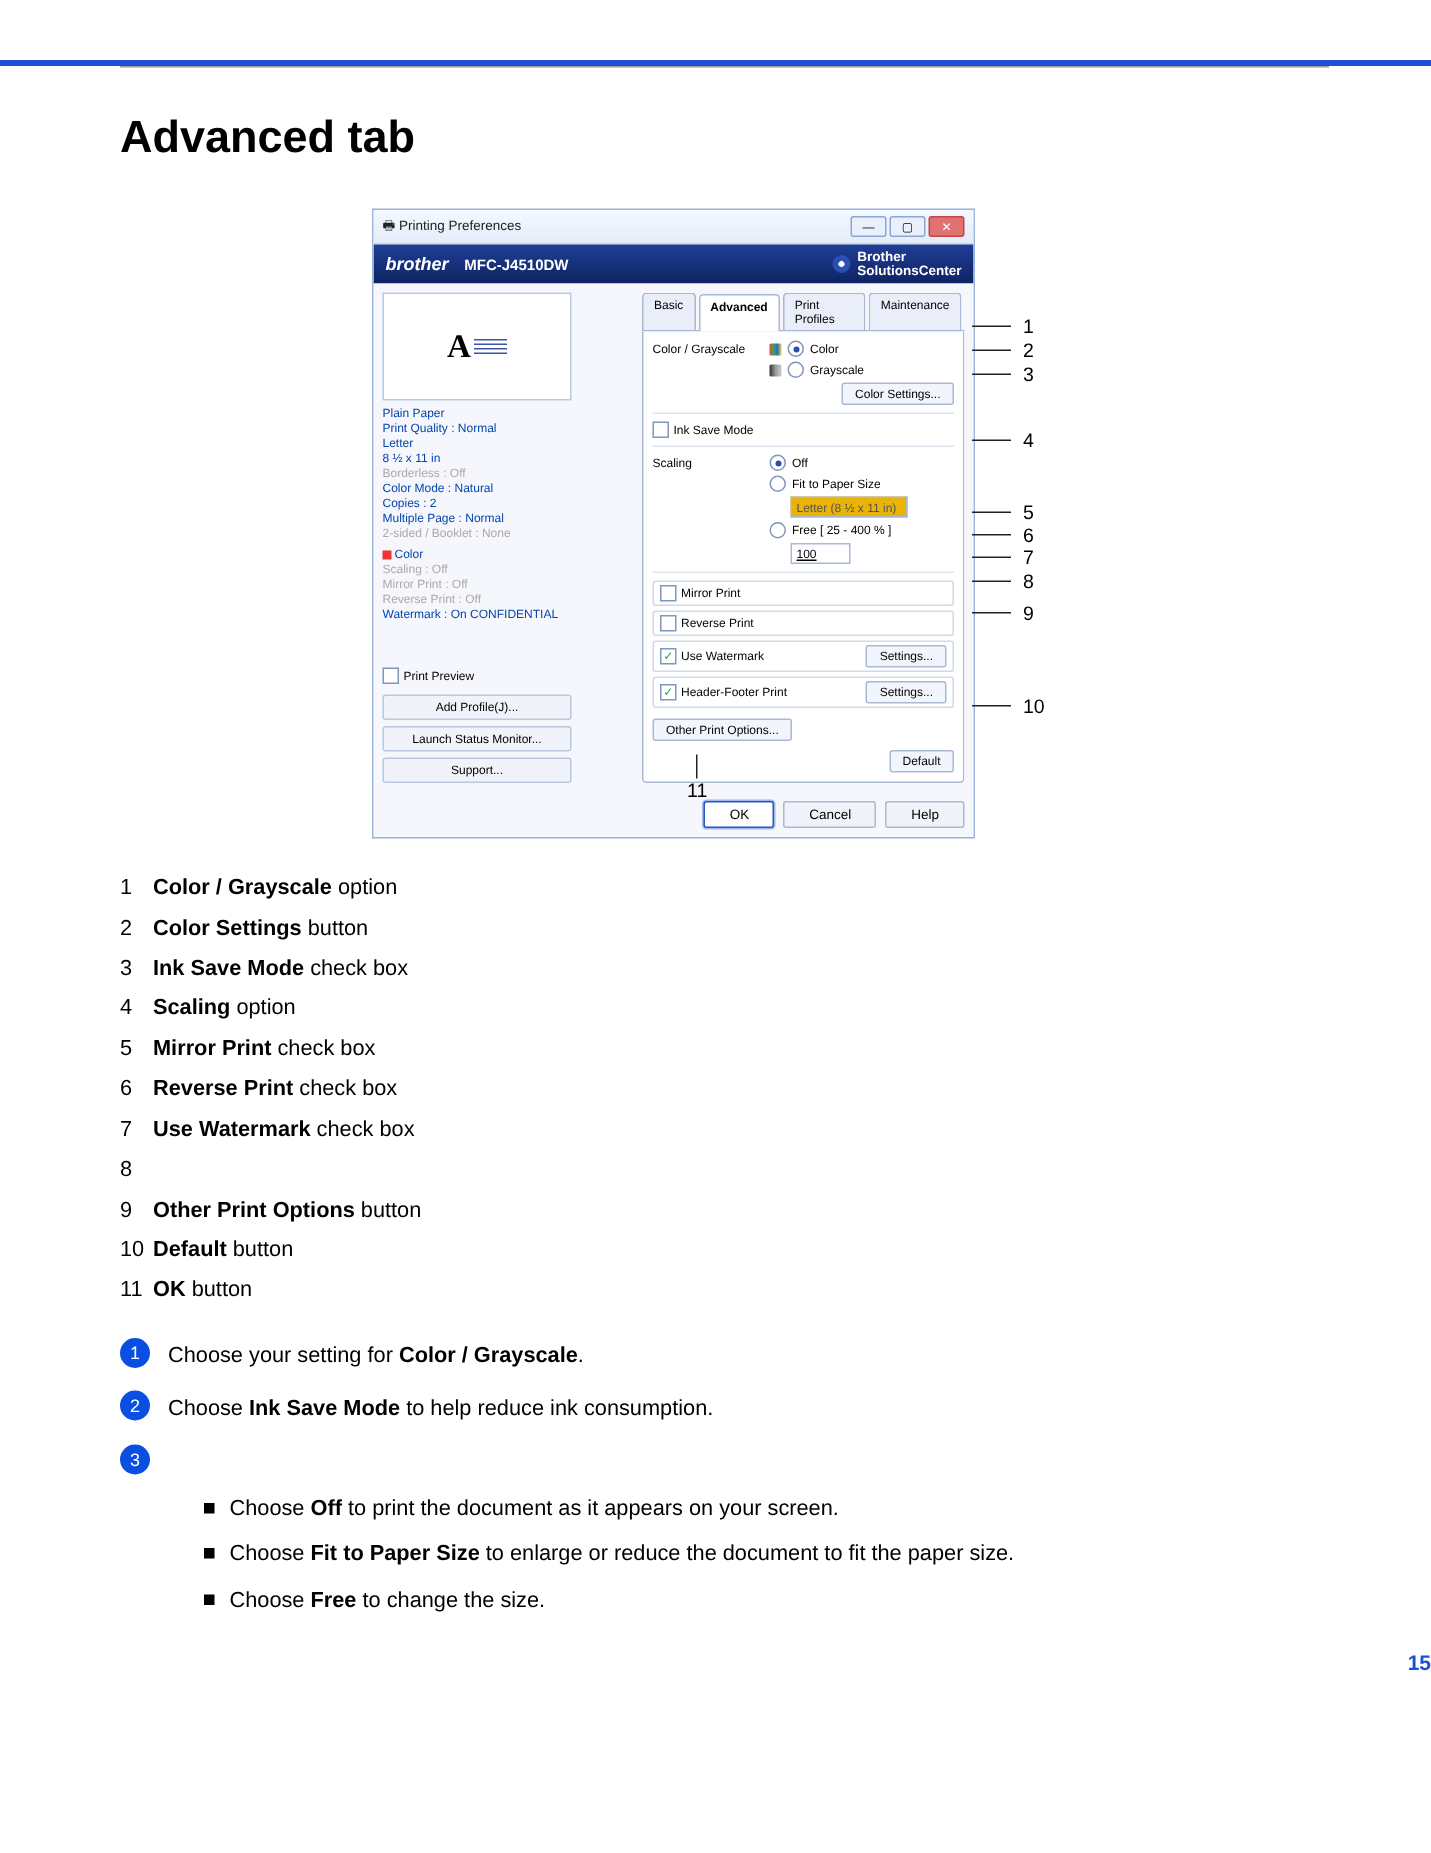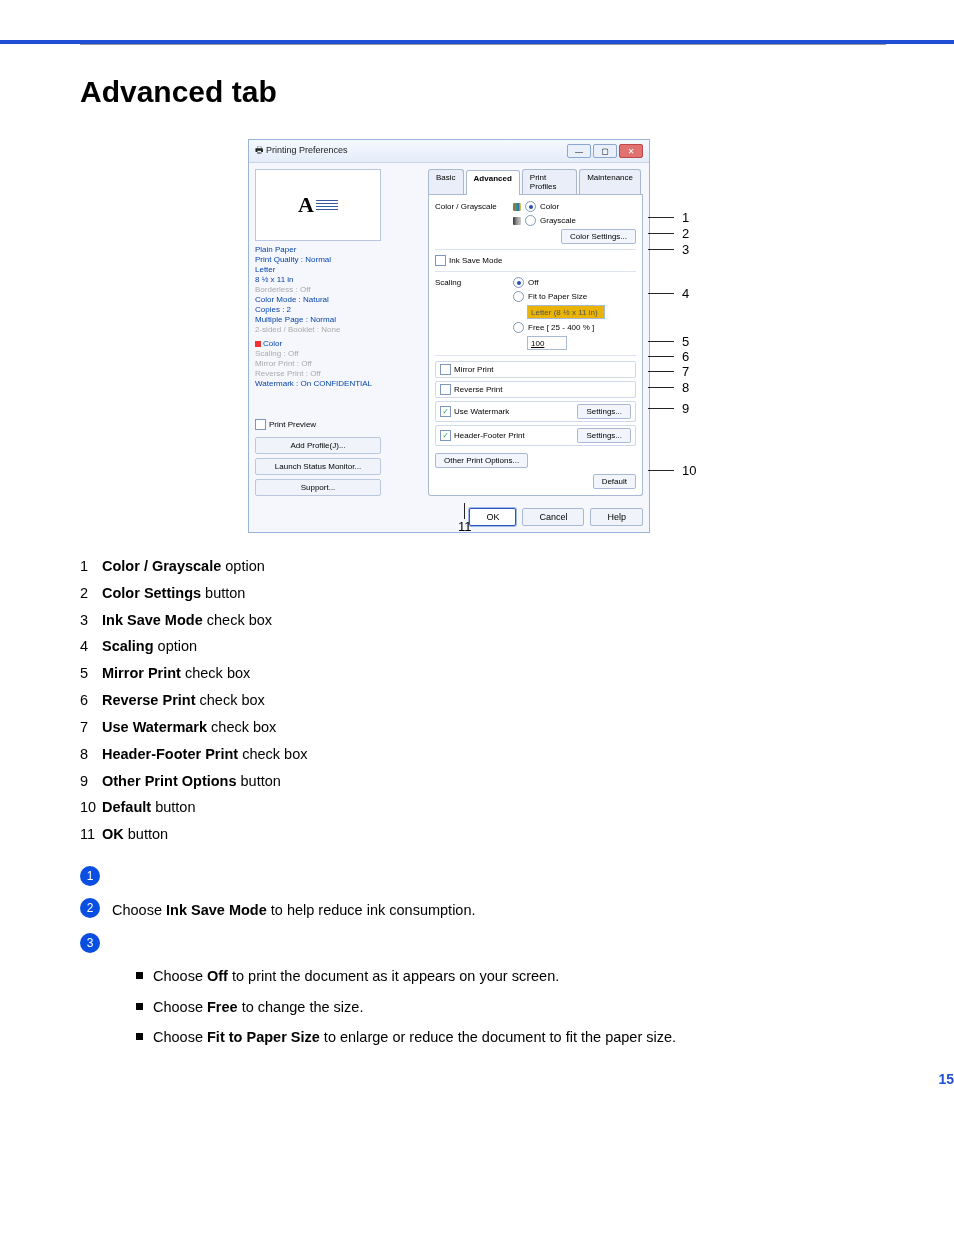--- a/index.html
+++ b/index.html
@@ -230,20 +230,29 @@
   <h1 class="title">Advanced tab</h1>
 
   <div class="shot-wrap">
     <div class="win">
       <div class="win-titlebar">
         <span class="t">🖶 <span>Printing Preferences</span></span>
         <span class="win-btns">
           <span class="wb">—</span>
           <span class="wb">▢</span>
           <span class="wb close">✕</span>
+        </span>
+      </div>
+      <div class="brand-bar">
+        <span><span class="b1">brother</span>
+              <span class="b2">MFC-J4510DW</span></span>
+        <span class="bsc">
+          <span class="bsc-icon"></span>
+          <span style="white-space:pre-line;text-align:left;line-height:1;">Brother
+SolutionsCenter</span>
         </span>
       </div>
 
       <div class="body-area">
 
         <div class="left-col">
           <div class="preview-box">
             <span class="glyph">A</span>
             <span class="lines">
                 <span class="l"></span>
@@ -449,56 +458,56 @@
       <div class="li">
         <span class="n">6</span>
         <span><b>Reverse Print</b> check box</span>
       </div>
       <div class="li">
         <span class="n">7</span>
         <span><b>Use Watermark</b> check box</span>
       </div>
       <div class="li">
         <span class="n">8</span>
-        <span><b>Header-Footer Print</b> check box</span>
       </div>
       <div class="li">
         <span class="n">9</span>
         <span><b>Other Print Options</b> button</span>
       </div>
       <div class="li">
         <span class="n">10</span>
         <span><b>Default</b> button</span>
       </div>
       <div class="li">
         <span class="n">11</span>
         <span><b>OK</b> button</span>
       </div>
     </div>
 
   <div class="steps">
     <div class="step">
       <span class="circ-num">1</span>
+      <span class="txt"><span>Choose your setting for </span><b>Color / Grayscale</b><span>.</span></span>
     </div>
     <div class="step">
       <span class="circ-num">2</span>
       <span class="txt"><span>Choose </span><b>Ink Save Mode</b><span> to help reduce ink consumption.</span></span>
     </div>
     <div class="step">
       <span class="circ-num">3</span>
     </div>
     <div class="sub">
         <span class="sq"></span>
         <span><span>Choose </span><b>Off</b><span> to print the document as it appears on your screen.</span></span>
       </div>
     <div class="sub">
         <span class="sq"></span>
-        <span><span>Choose </span><b>Free</b><span> to change the size.</span></span>
+        <span><span>Choose </span><b>Fit to Paper Size</b><span> to enlarge or reduce the document to fit the paper size.</span></span>
       </div>
     <div class="sub">
         <span class="sq"></span>
-        <span><span>Choose </span><b>Fit to Paper Size</b><span> to enlarge or reduce the document to fit the paper size.</span></span>
+        <span><span>Choose </span><b>Free</b><span> to change the size.</span></span>
       </div>
   </div>
 
   <div class="pgnum">15</div>
 
 </div>
 
 </body></html>

